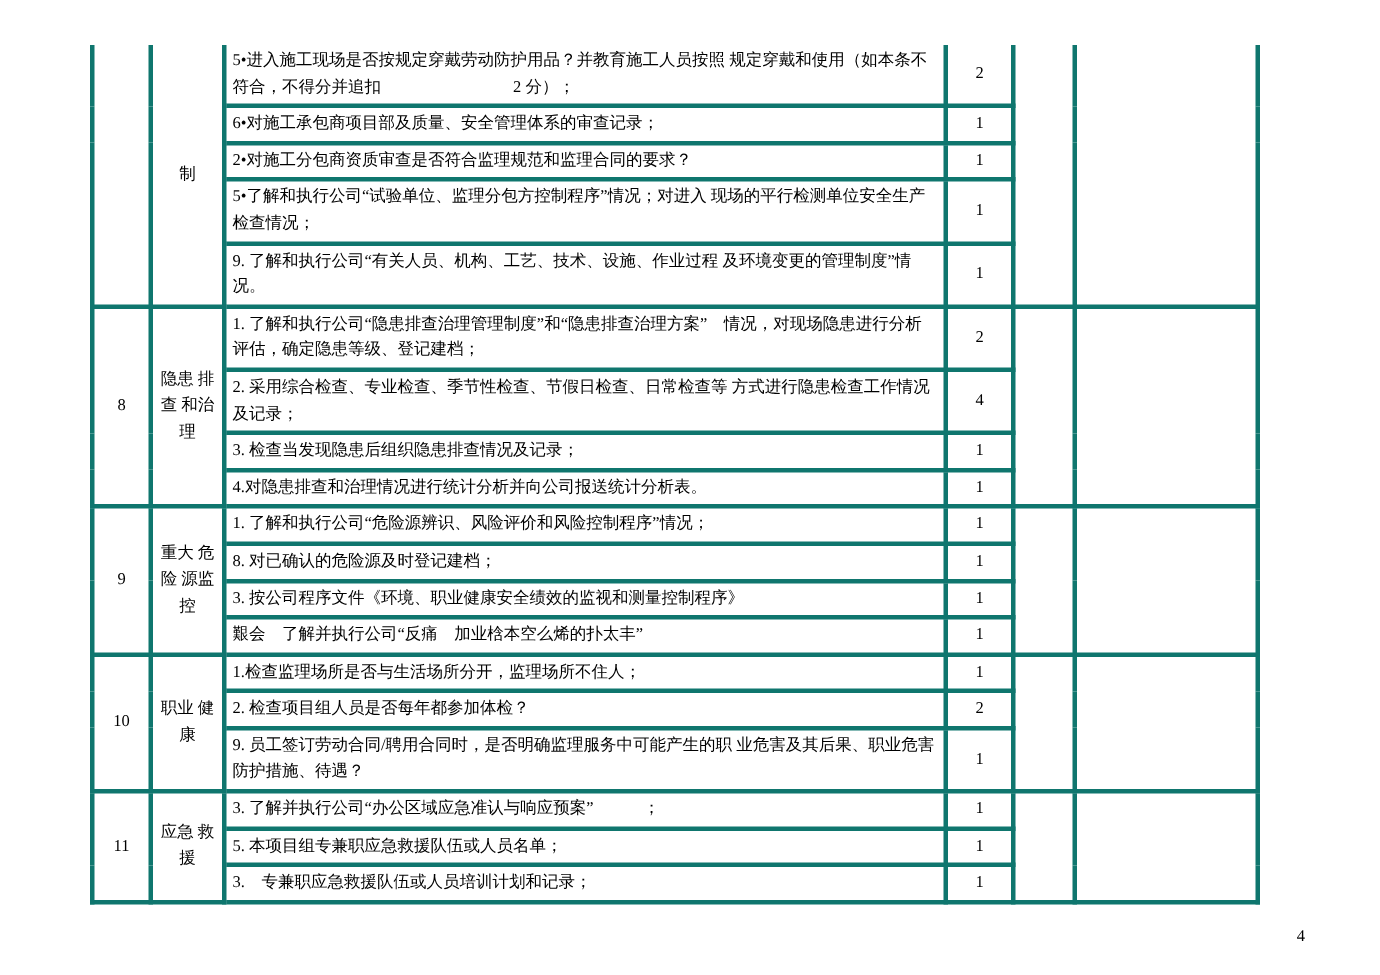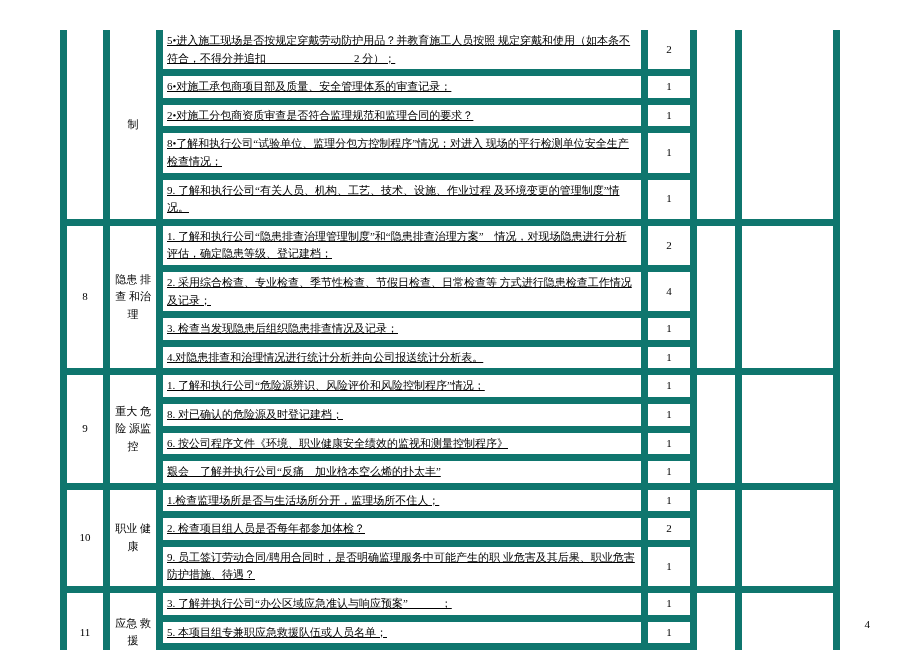--- a/index.html
+++ b/index.html
@@ -18,29 +18,29 @@
       left: 60px;
       top: 30px;
       width: 780px;
     }
     table {
       border-collapse: collapse;
       width: 100%;
       table-layout: fixed;
     }
     td {
-      border: 7px solid #0f766e;
+      border: 3px solid #0f766e;
       padding: 2px 4px;
       vertical-align: middle;
       line-height: 1.6;
       font-size: 11px;
     }
     .col-idx { width: 28px; text-align: center; }
     .col-cat { width: 38px; text-align: center; }
-    .col-item { width: 470px; text-decoration: underline; }
+    .col-item { width: 470px; }
     .col-score { width: 34px; text-align: center; }
     .col-e1 { width: 30px; }
     .col-e2 { }
     .page-num {
       position: absolute;
       right: 50px;
       bottom: 20px;
       font-size: 11px;
     }
     .no-top { border-top: none !important; }
@@ -62,21 +62,21 @@
     </tr>
     <tr>
       <td class="col-item">6•对施工承包商项目部及质量、安全管理体系的审查记录；</td>
       <td class="col-score">1</td>
     </tr>
     <tr>
       <td class="col-item">2•对施工分包商资质审查是否符合监理规范和监理合同的要求？</td>
       <td class="col-score">1</td>
     </tr>
     <tr>
-      <td class="col-item">8•了解和执行公司“试验单位、监理分包方控制程序”情况；对进入 现场的平行检测单位安全生产检查情况；</td>
+      <td class="col-item">5•了解和执行公司“试验单位、监理分包方控制程序”情况；对进入 现场的平行检测单位安全生产检查情况；</td>
       <td class="col-score">1</td>
     </tr>
     <tr>
       <td class="col-item">9. 了解和执行公司“有关人员、机构、工艺、技术、设施、作业过程 及环境变更的管理制度”情况。</td>
       <td class="col-score">1</td>
     </tr>
 
     <tr>
       <td class="col-idx" rowspan="4">8</td>
       <td class="col-cat" rowspan="4">隐患 排查 和治理</td>
@@ -104,21 +104,21 @@
       <td class="col-item">1. 了解和执行公司“危险源辨识、风险评价和风险控制程序”情况；</td>
       <td class="col-score">1</td>
       <td class="col-e1" rowspan="4"></td>
       <td class="col-e2" rowspan="4"></td>
     </tr>
     <tr>
       <td class="col-item">8. 对已确认的危险源及时登记建档；</td>
       <td class="col-score">1</td>
     </tr>
     <tr>
-      <td class="col-item">6. 按公司程序文件《环境、职业健康安全绩效的监视和测量控制程序》</td>
+      <td class="col-item">3. 按公司程序文件《环境、职业健康安全绩效的监视和测量控制程序》</td>
       <td class="col-score">1</td>
     </tr>
     <tr>
       <td class="col-item">艱会　了解并执行公司“反痛　加业梒本空么烯的扑太丰”</td>
       <td class="col-score">1</td>
     </tr>
 
     <tr>
       <td class="col-idx" rowspan="3">10</td>
       <td class="col-cat" rowspan="3">职业 健康</td>

